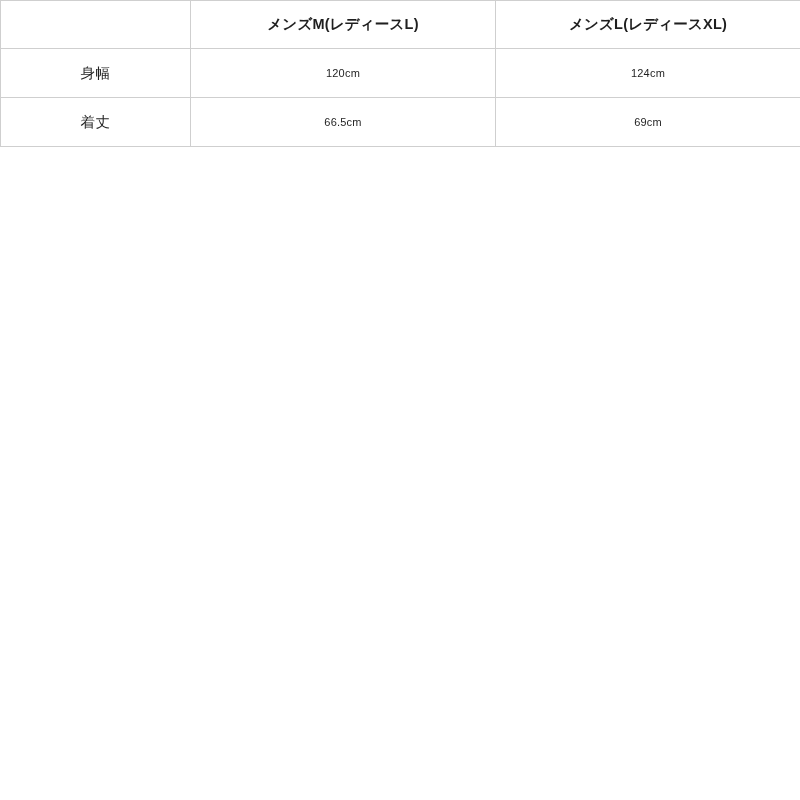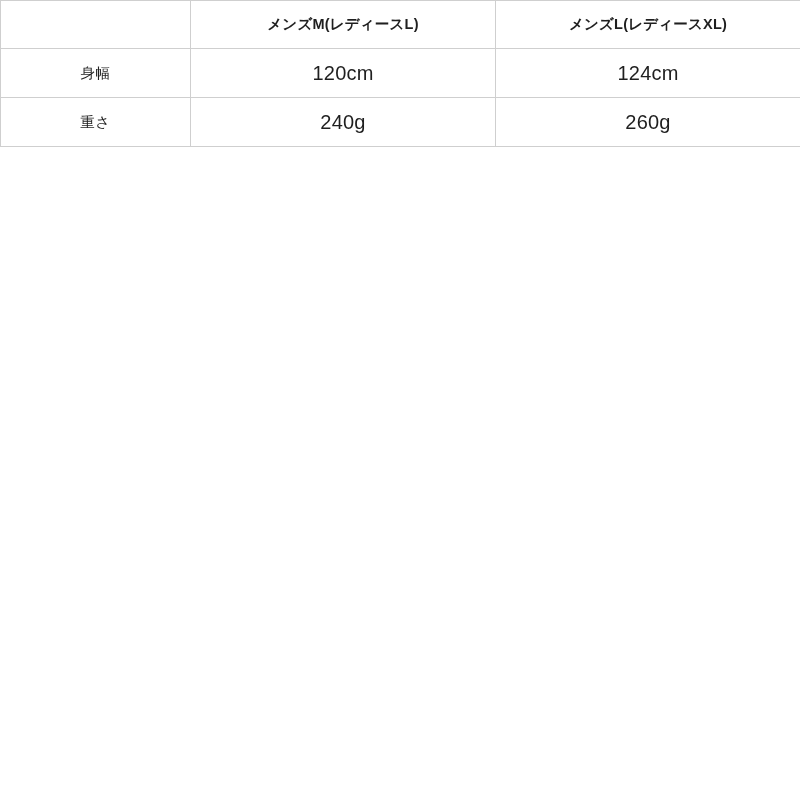--- a/index.html
+++ b/index.html
@@ -43,21 +43,21 @@
   #size-table th.head-cell {
     font-weight: bold;
     font-size: 14.5px;
     letter-spacing: 0.2px;
   }
   #size-table td.row-label {
     font-size: 14.5px;
     letter-spacing: 0.5px;
   }
   #size-table td.value-cell {
-    font-size: 20px;
+    font-size: 11px;
     letter-spacing: 0.2px;
   }
   
   .page-bottom-space {
     width: 800px;
     background: #ffffff;
   }
 </style>
 </head>
 <body>
@@ -75,20 +75,20 @@
       <th class="head-cell">メンズL(レディースXL)</th>
     </tr>
   </thead>
   <tbody>
     <tr>
       <td class="row-label">身幅</td>
       <td class="value-cell">120cm</td>
       <td class="value-cell">124cm</td>
     </tr>
     <tr>
-      <td class="row-label">重さ</td>
-      <td class="value-cell">240g</td>
-      <td class="value-cell">260g</td>
+      <td class="row-label">着丈</td>
+      <td class="value-cell">66.5cm</td>
+      <td class="value-cell">69cm</td>
     </tr>
   </tbody>
 </table>
 
 <div class="page-bottom-space"></div>
 
 </body></html>

